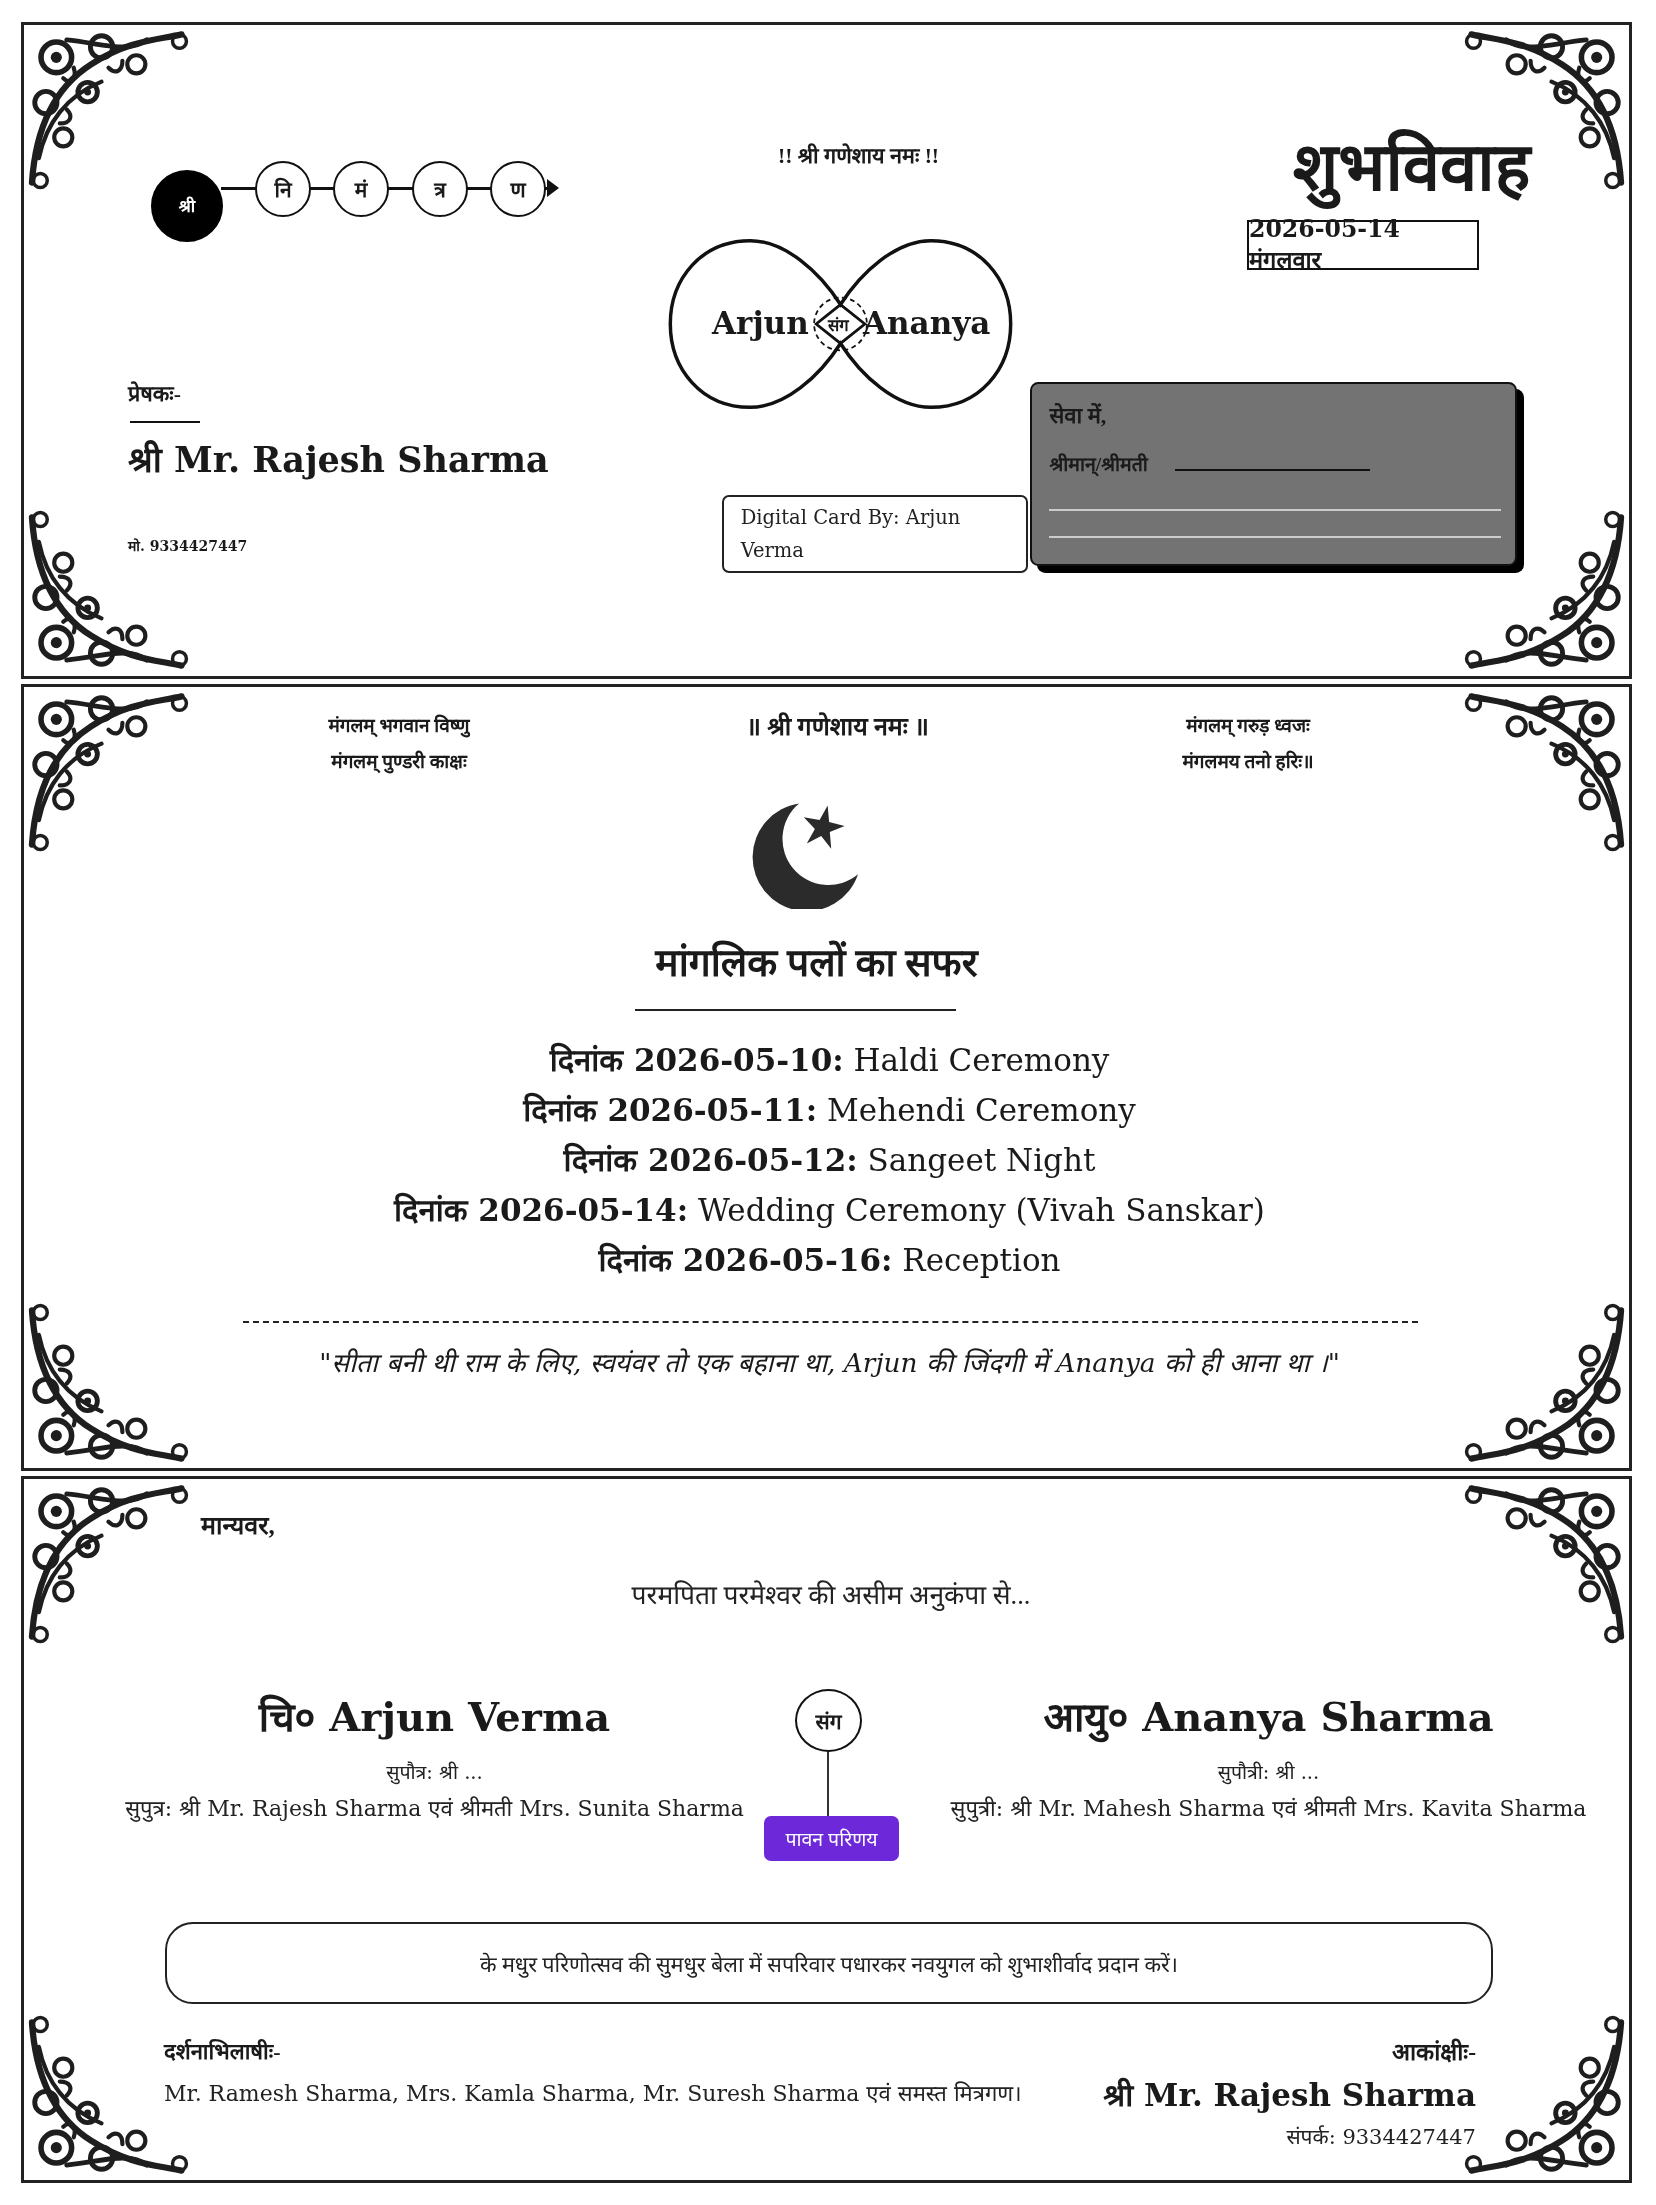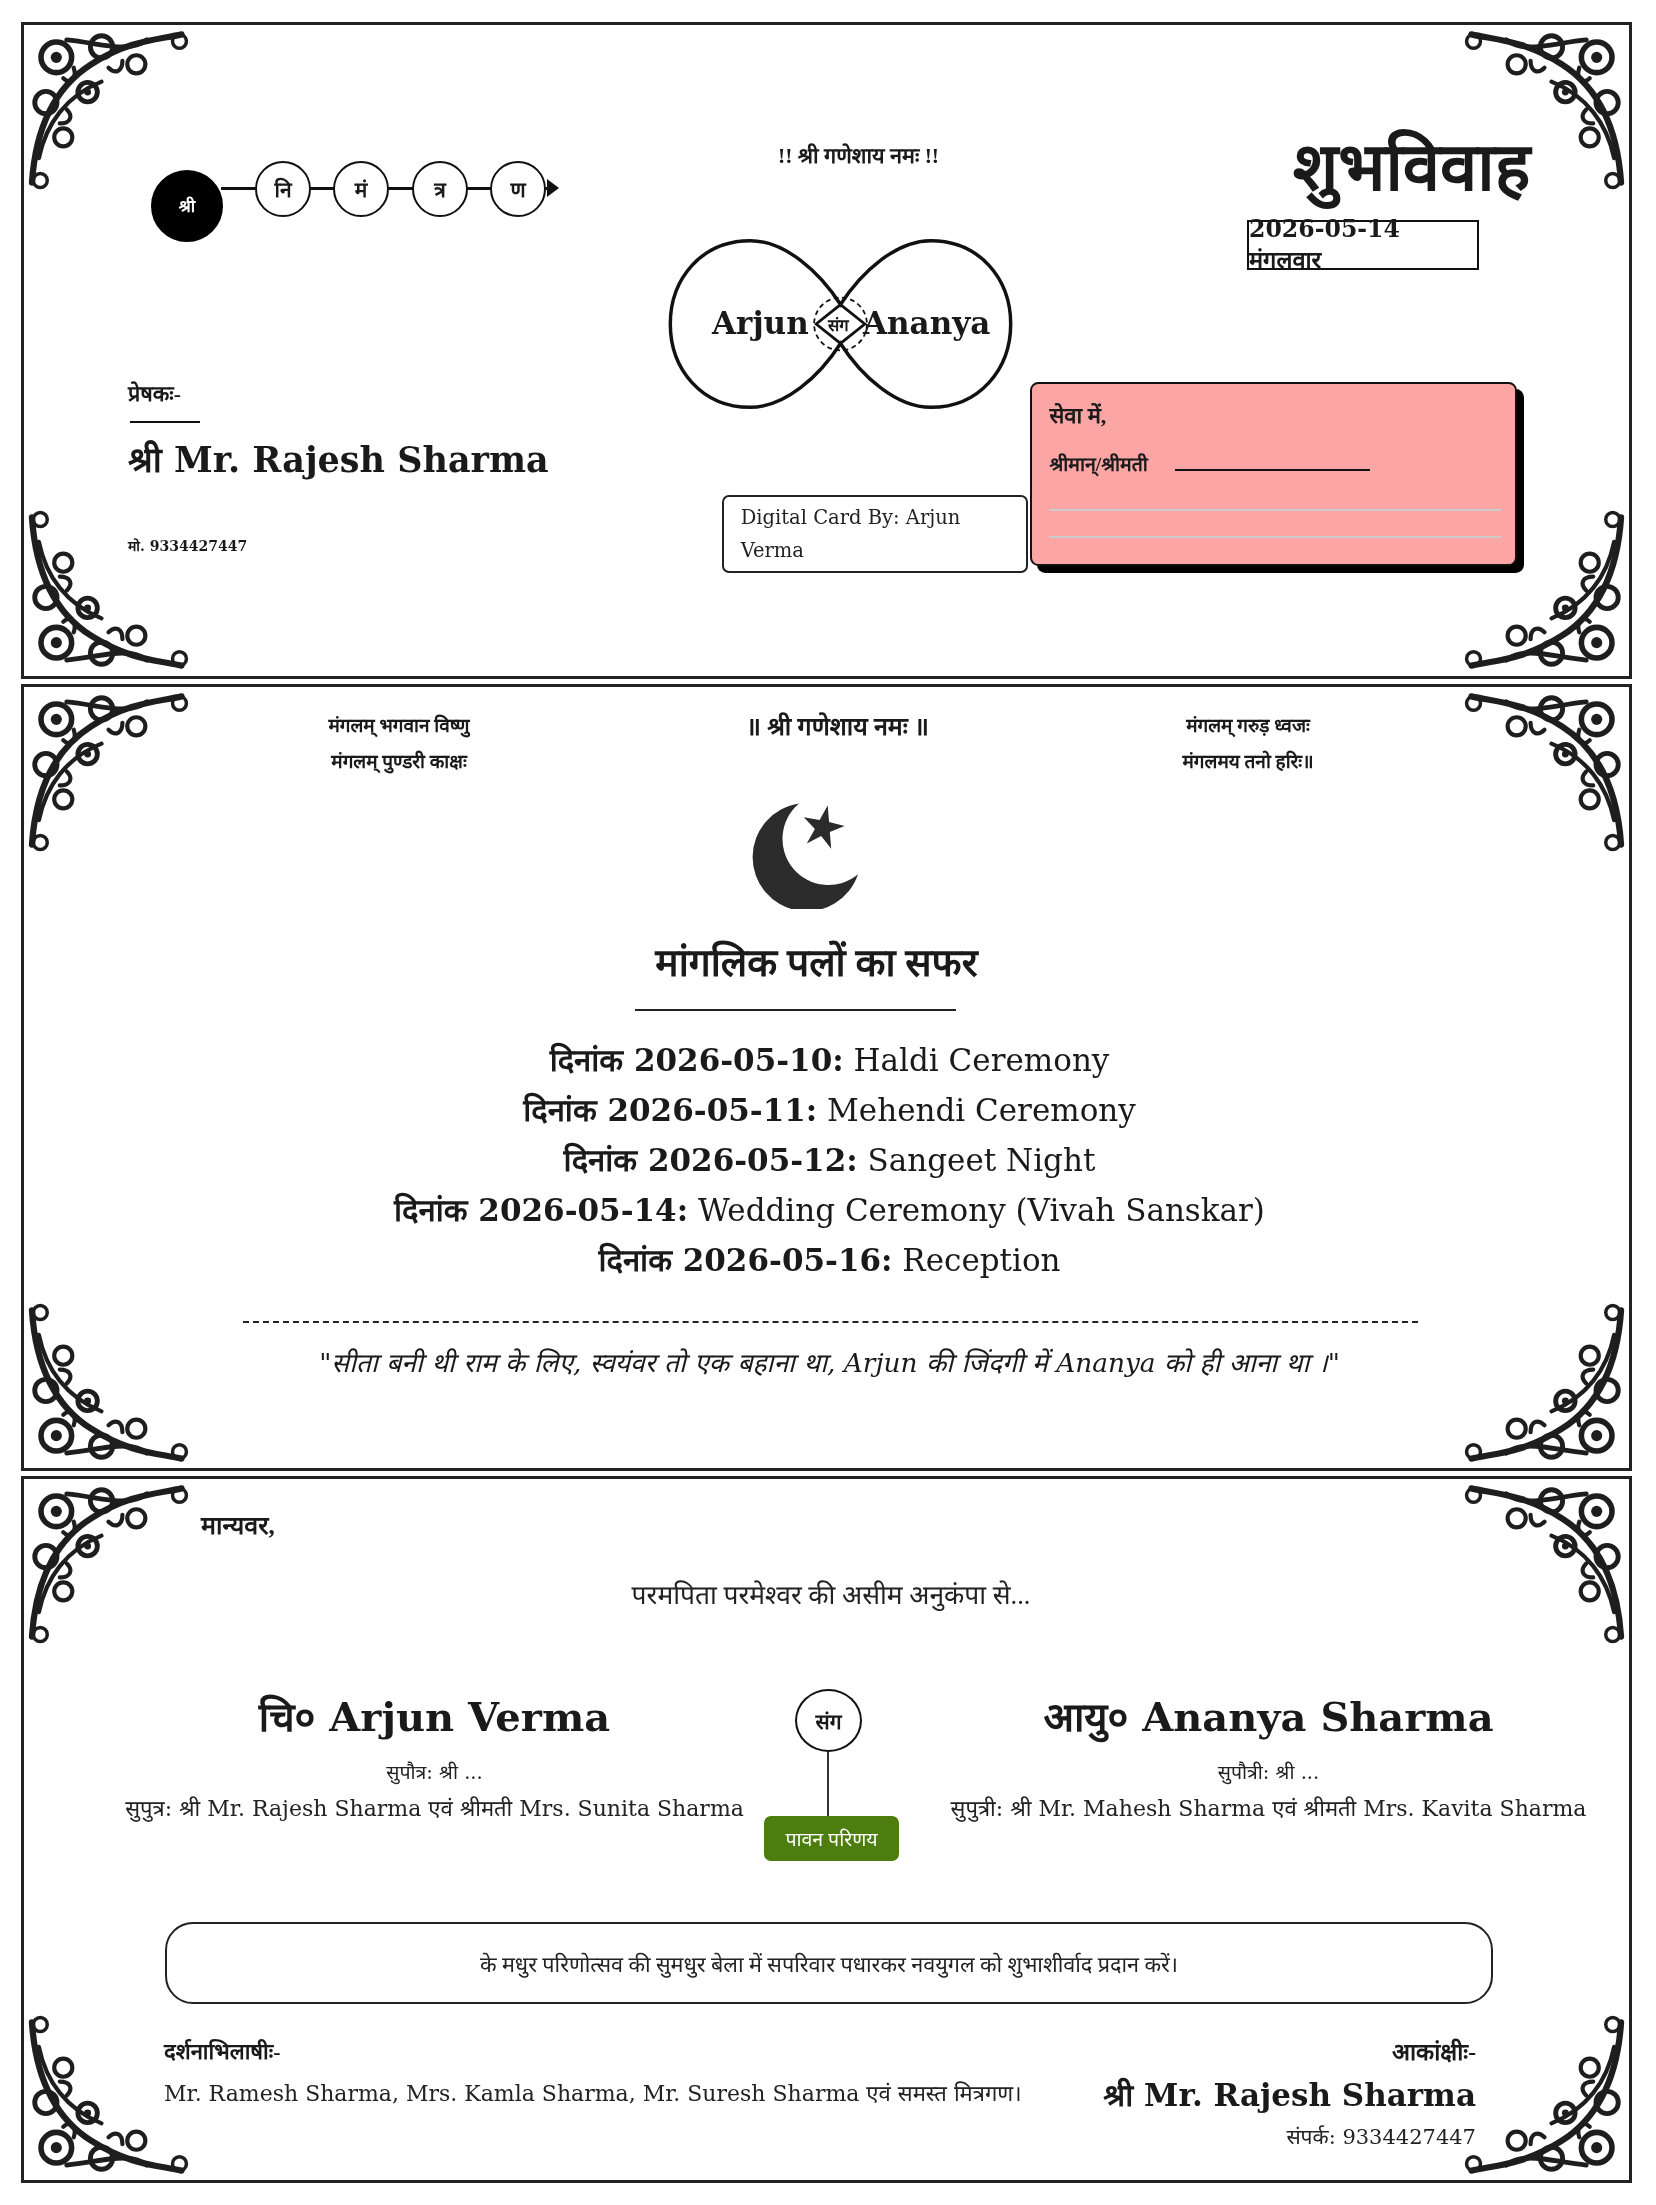--- a/index.html
+++ b/index.html
@@ -22,21 +22,21 @@
   .nim-circle { position:absolute; top:7px; width:56px; height:56px; border:2.1px solid #111; border-radius:50%;
                 box-sizing:border-box; display:flex; align-items:center; justify-content:center;
                 font-family:"DejaVu Sans", sans-serif; font-weight:bold; font-size:21px; background:#fff; }
   .nim-circle.first { width:72px; height:72px; top:16px; background:#000000; color:#fff; border-color:#000; font-size:17px; }
   .nim-line { position:absolute; top:33px; height:3.5px; background:#111; }
   .arrow { position:absolute; top:25px; width:0; height:0; border-top:9.7px solid transparent; border-bottom:9.7px solid transparent; border-left:12.5px solid #111; }
 
   .date-box { position:absolute; left:1243px; top:217px; width:232px; height:50px; border:2.1px solid #111; box-sizing:border-box;
               display:flex; align-items:center; justify-content:center; font-size:23.6px; font-weight:bold; }
   .to-box { position:absolute; left:1027px; top:379px; width:490px; height:189px; border:2.1px solid #111; border-radius:8.3px;
-            box-shadow:7px 7px 0 #000; box-sizing:border-box; background:#fca5a5; }
+            box-shadow:7px 7px 0 #000; box-sizing:border-box; background:#737373; }
   .credit-box { position:absolute; left:719px; top:492px; width:306px; height:78px; border:2.1px solid #222; border-radius:7px;
                 box-sizing:border-box; padding:4.2px 16.7px; font-size:19.5px; line-height:33px; color:#222; }
 </style>
 </head>
 <body>
 
 <svg width="0" height="0" style="position:absolute">
   <defs>
     <symbol id="orn" viewBox="0 0 240 240">
       <g fill="none" stroke="#1e1e1e" stroke-linecap="round">
@@ -183,21 +183,21 @@
   <div class="abs center" style="left:63px; top:209px; width:695px;">
     <div class="bold" style="font-size:40px;">चि० Arjun Verma</div>
     <div style="font-size:19.5px; margin-top:15.3px; color:#222;">सुपौत्र: श्री ...</div>
     <div style="font-size:22px; margin-top:7px; color:#222;">सुपुत्र: श्री Mr. Rajesh Sharma एवं श्रीमती Mrs. Sunita Sharma</div>
   </div>
 
   <div class="abs" style="left:771px; top:210px; width:67px; height:63px; border:2.1px solid #111; border-radius:50%; box-sizing:border-box; display:flex; align-items:center; justify-content:center;">
     <span class="sans bold" style="font-size:21px;">संग</span>
   </div>
   <div class="abs" style="left:803px; top:273px; width:2.1px; height:66px; background:#333;"></div>
-  <div class="abs sans" style="left:740px; top:337px; width:135px; height:45px; background:#4d7c0f; color:#fff; border-radius:7px; display:flex; align-items:center; justify-content:center; font-size:19.5px;">पावन परिणय</div>
+  <div class="abs sans" style="left:740px; top:337px; width:135px; height:45px; background:#6d28d9; color:#fff; border-radius:7px; display:flex; align-items:center; justify-content:center; font-size:19.5px;">पावन परिणय</div>
 
   <div class="abs center" style="left:897px; top:209px; width:695px;">
     <div class="bold" style="font-size:40px;">आयु० Ananya Sharma</div>
     <div style="font-size:19.5px; margin-top:15.3px; color:#222;">सुपौत्री: श्री ...</div>
     <div style="font-size:22px; margin-top:7px; color:#222;">सुपुत्री: श्री Mr. Mahesh Sharma एवं श्रीमती Mrs. Kavita Sharma</div>
   </div>
 
   <div class="abs sans" style="left:141px; top:443px; width:1328px; height:82px; border:2.1px solid #222; border-radius:28px; box-sizing:border-box; display:flex; align-items:center; justify-content:center; font-size:21.6px; color:#222;">के मधुर परिणोत्सव की सुमधुर बेला में सपरिवार पधारकर नवयुगल को शुभाशीर्वाद प्रदान करें।</div>
 
   <div class="abs sans bold" style="left:140px; top:556px; font-size:22px;">दर्शनाभिलाषीः-</div>

